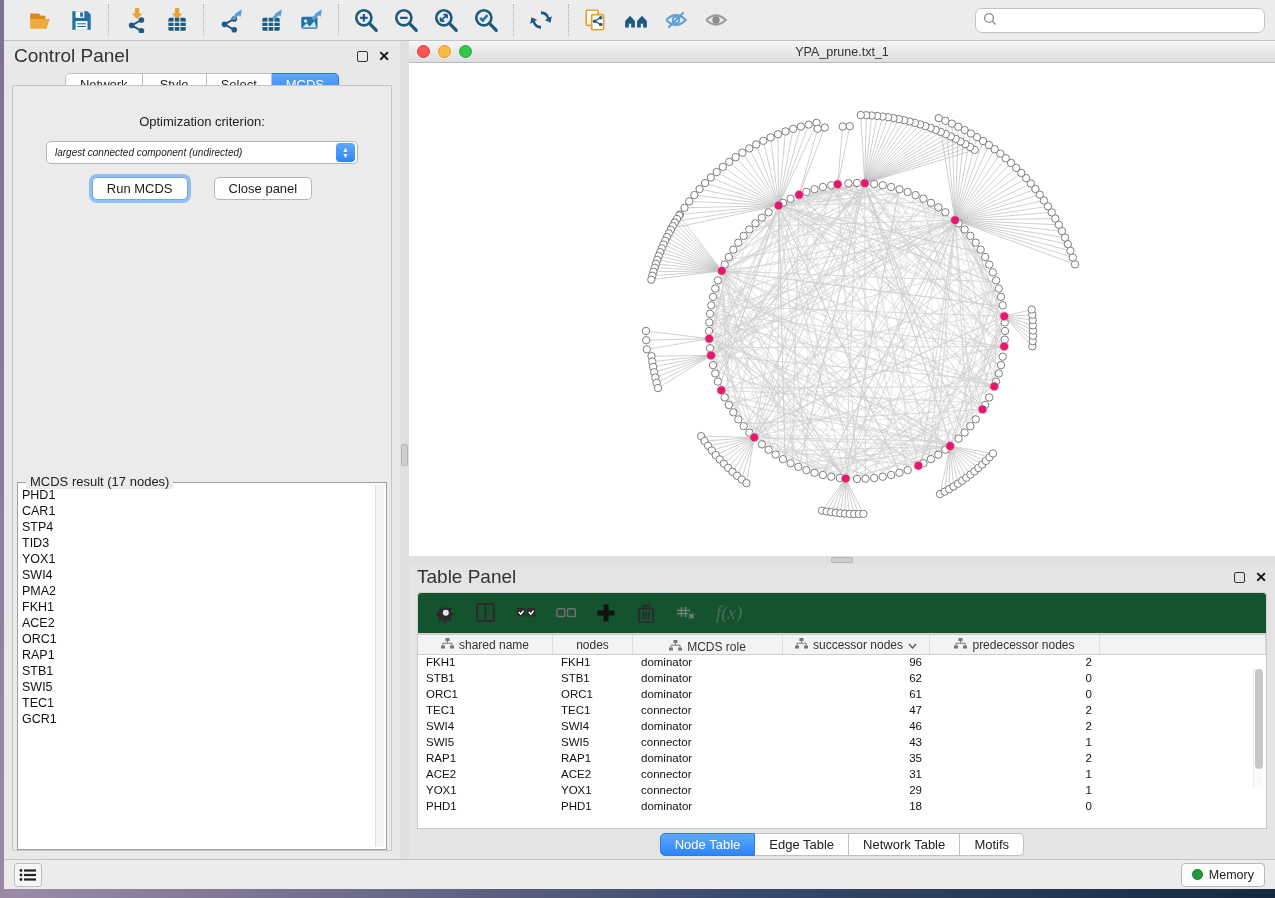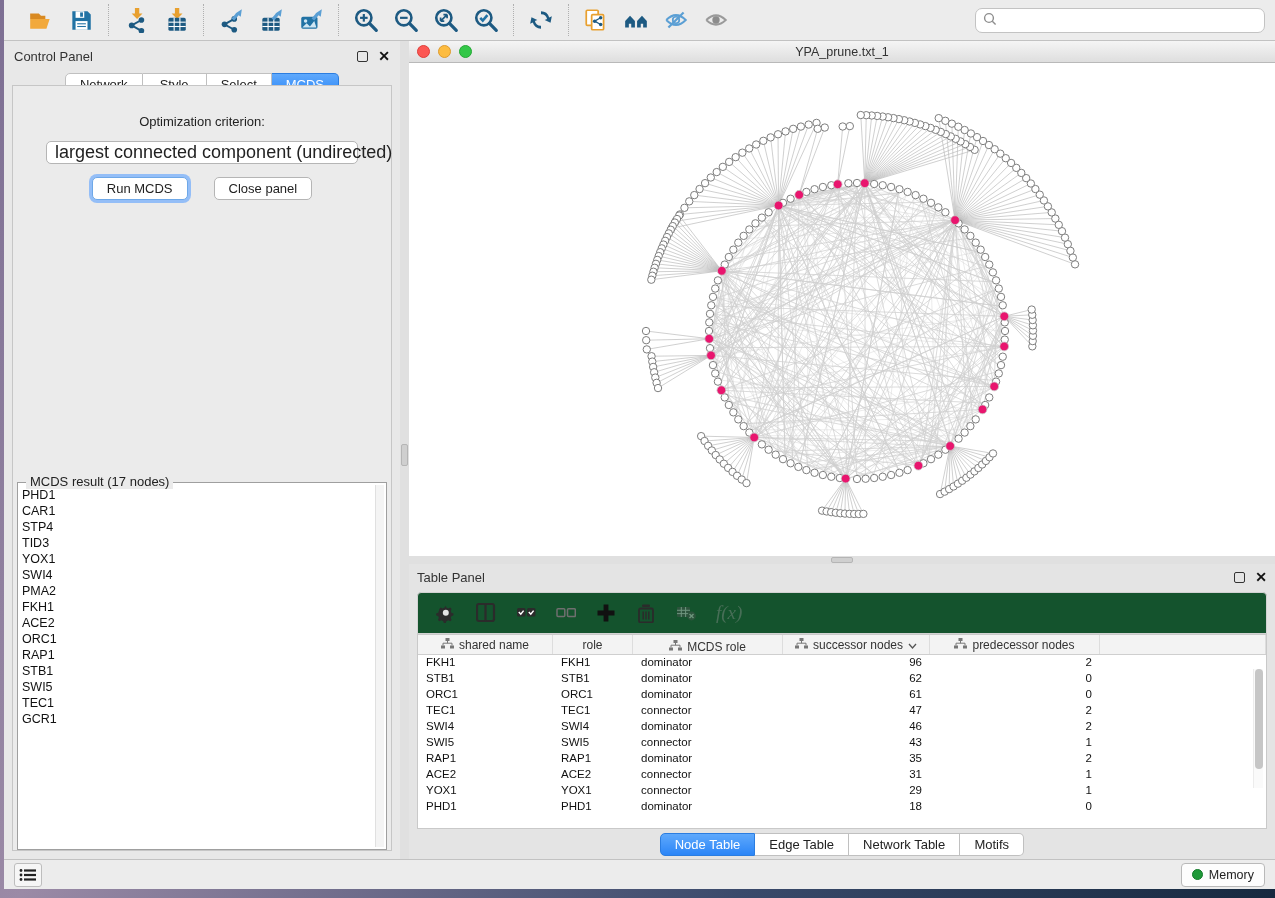--- a/index.html
+++ b/index.html
@@ -22,39 +22,39 @@
   .search-box { width:290px; height:25px; background:#fff; border:1px solid #c3c3c3; border-radius:7px;
     display:flex; align-items:center; padding:0 7px; gap:5px; }
   .search-box input { border:none; outline:none; flex:1; font-size:12px; background:transparent; font-family:"Liberation Sans",sans-serif;}
 
   
   .main { flex:1 1 auto; display:flex; min-height:0; }
 
   
   .left-col { width:396px; flex:0 0 auto; display:flex; flex-direction:column; background:#e8e8e8; }
   .panel-title-row { height:26px; display:flex; align-items:center; padding:4px 10px 0 10px; }
-  .panel-title { font-size:13px; color:#333; }
+  .panel-title { font-size:19px; color:#333; }
   .win-ctrls { margin-left:auto; display:flex; gap:10px; align-items:center; }
   .float-box { width:11px; height:11px; border:1.5px solid #333; border-radius:2px; cursor:pointer; }
   .close-x { font-size:14px; font-weight:bold; color:#111; cursor:pointer; line-height:11px; }
 
   .seg-tabs { display:flex; justify-content:center; margin:6px 0 0 0; }
   .seg { display:flex; }
   .seg .tab { min-width:64px; padding:3px 14px; background:#fff; border:1px solid #c0c0c0; border-left:none;
     text-align:center; font-size:13px; color:#222; cursor:pointer; }
   .seg .tab:first-child { border-left:1px solid #c0c0c0; border-radius:5px 0 0 5px; }
   .seg .tab:last-child { border-radius:0 5px 5px 0; }
   .seg .tab.active { background:linear-gradient(#5fa9fc,#2b85f7); border-color:#2b7de0; color:#fff; }
 
   .cp-body { margin:-11px 8px 8px 8px; flex:1; border:1px solid #c6c6c6; background:#ebebeb;
     padding-top:28px; display:flex; flex-direction:column; align-items:center; }
   .opt-label { font-size:13px; color:#222; margin-bottom:12px; }
   .dropdown { width:312px; height:23px; background:#fff; border:1px solid #b5b5b5; border-radius:5px;
     display:flex; align-items:center; cursor:pointer; }
-  .dropdown .dd-text { flex:1; font-size:18px; padding:0 8px; white-space:nowrap; }
+  .dropdown .dd-text { flex:1; font-size:10px; padding:0 8px; white-space:nowrap;font-style:italic; }
   .dd-stepper { width:19px; height:19px; margin-right:2px; border-radius:4px;
     background:linear-gradient(#5fa9fc,#2b85f7); display:flex; flex-direction:column;
     align-items:center; justify-content:center; color:#fff; font-size:7px; line-height:6px; }
   .btn-row { display:flex; gap:26px; margin-top:13px; }
   .mac-btn { background:#fff; border:1px solid #b5b5b5; border-radius:5px; padding:3px 14px;
     font-size:13px; color:#222; cursor:pointer; font-family:"Liberation Sans",sans-serif; }
   .mac-btn.focused { box-shadow:0 0 0 3px rgba(90,160,255,.6); border-color:#6ea8e8; }
 
   .mcds-box { margin:auto 4px 0 4px; align-self:stretch; border:1px solid #9f9f9f; position:relative;
     background:#fff; height:368px; }
@@ -1211,21 +1211,21 @@
                 <div class="nt-hcell" style="width: 135px;">
                   <span><svg width="13" height="11" viewBox="0 0 13 11" style="flex:0 0 auto">
                       <rect x="4.5" y="0" width="4" height="3" fill="#777"></rect>
                       <rect x="0" y="7.5" width="4" height="3" fill="#777"></rect>
                       <rect x="9" y="7.5" width="4" height="3" fill="#777"></rect>
                       <path d="M6.5 3 v2.2 M2 7.5 V5.2 h9 V7.5" stroke="#777" fill="none"></path>
                     </svg></span>
                   <span>shared name</span>
                 </div>
                 <div class="nt-hcell" style="width: 80px;">
-                  <span>role</span>
+                  <span>nodes</span>
                 </div>
                 <div class="nt-hcell" style="width: 150px; align-items: flex-end;">
                   <span><svg width="13" height="11" viewBox="0 0 13 11" style="flex:0 0 auto">
                       <rect x="4.5" y="0" width="4" height="3" fill="#777"></rect>
                       <rect x="0" y="7.5" width="4" height="3" fill="#777"></rect>
                       <rect x="9" y="7.5" width="4" height="3" fill="#777"></rect>
                       <path d="M6.5 3 v2.2 M2 7.5 V5.2 h9 V7.5" stroke="#777" fill="none"></path>
                     </svg></span>
                   <span>MCDS role</span>
                 </div>

